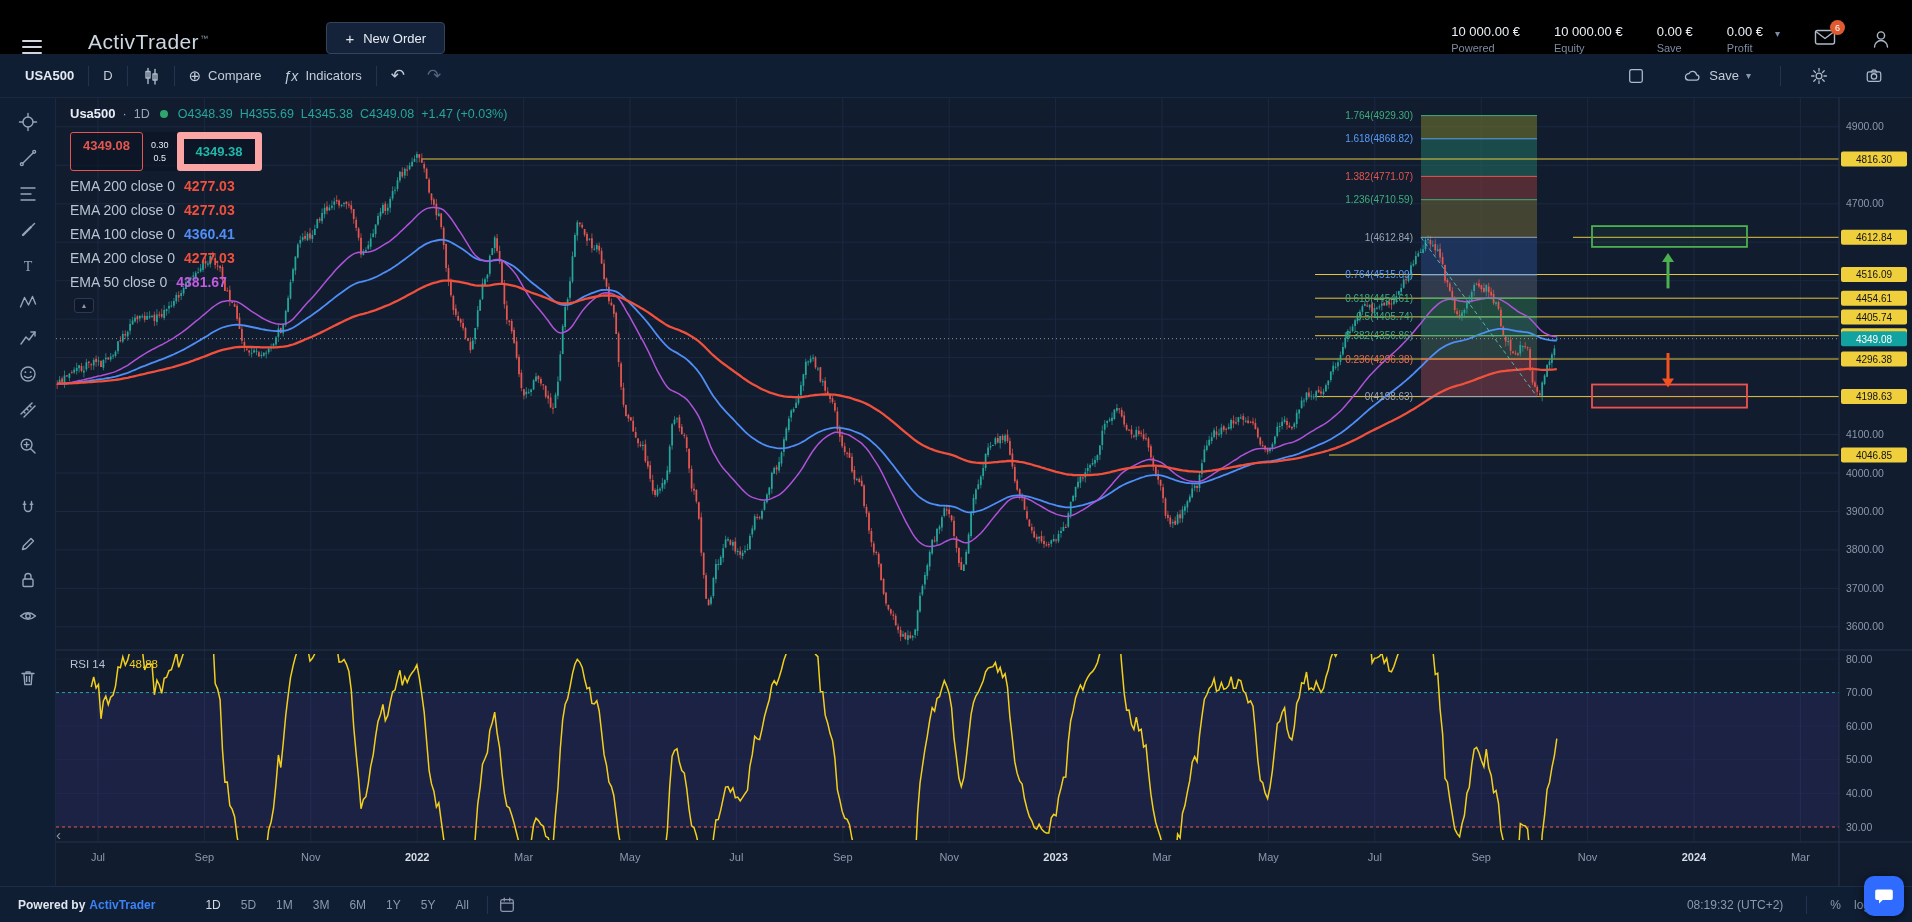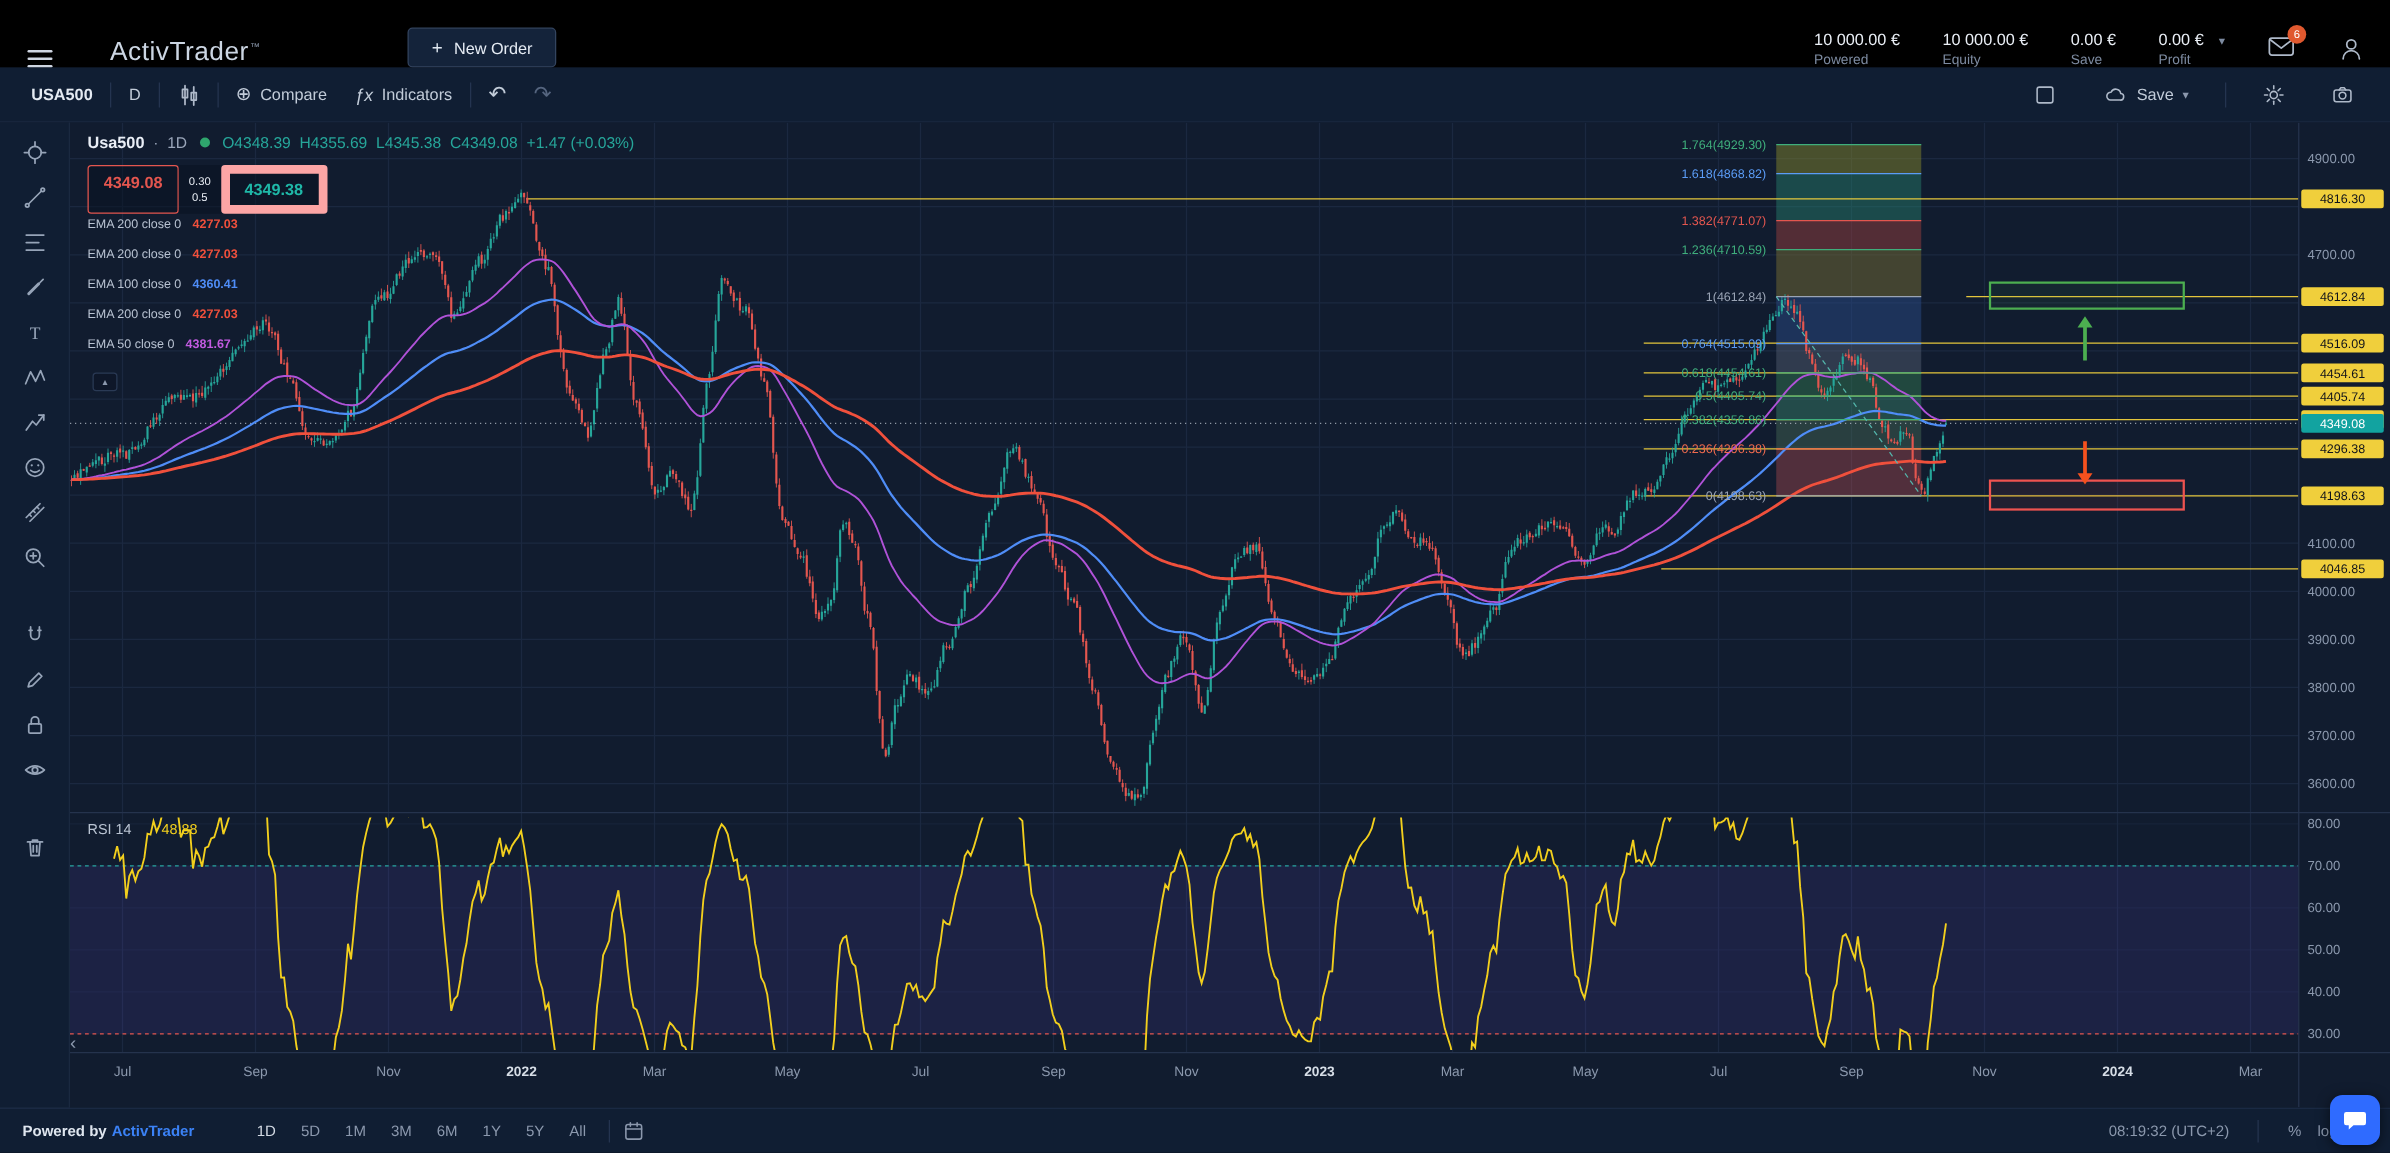--- a/index.html
+++ b/index.html
@@ -56,21 +56,21 @@
   .lg-sep,.lg-tf{color:#9aa6ba}
   .lg-dot{width:8px;height:8px;border-radius:50%;background:#2fa66d;margin:0 3px}
   .lg-val{color:#26a69a}
   .trade{position:absolute;left:14px;top:34px;display:flex;align-items:stretch;z-index:5;cursor:pointer}
   .trade-sell,.trade-buy{padding:5px 12px;font-size:13px;font-weight:700;border-radius:3px;background:rgba(10,18,32,.55)}
   .trade-sell{border:1px solid #e4564f;color:#e4564f}
   .trade-buy{border:7px solid #fca5a5;color:#1fb8a8}
   .trade-mid{display:flex;flex-direction:column;align-items:center;justify-content:center;padding:0 8px;
     background:rgba(10,18,32,.55);font-size:9px;color:#e8edf4;line-height:1.35}
   .ind-list{position:absolute;left:14px;top:76px;z-index:5}
-  .ind-row{display:flex;gap:9px;height:24px;font-size:10px;cursor:pointer}
+  .ind-row{display:flex;align-items:center;gap:9px;height:24px;font-size:14px;cursor:pointer}
   .ind-label{color:#b9c3d2}
   .ind-val{font-weight:700}
   .legend-collapse{position:absolute;left:18px;top:200px;width:20px;height:15px;border:1px solid #2a3a55;border-radius:3px;
     display:flex;align-items:center;justify-content:center;font-size:8px;color:#8b98ad;background:rgba(10,18,32,.4);z-index:5;cursor:pointer}
   .rsi-tag{position:absolute;left:14px;top:560px;display:flex;gap:24px;font-size:11.5px;z-index:5}
   .rsi-name{color:#b9c3d2}
   .rsi-val{color:#f2cf1d;font-weight:400}
   .left-handle{position:absolute;left:0;top:728px;font-size:15px;color:#8b98ad;z-index:6;cursor:pointer}
 
   

